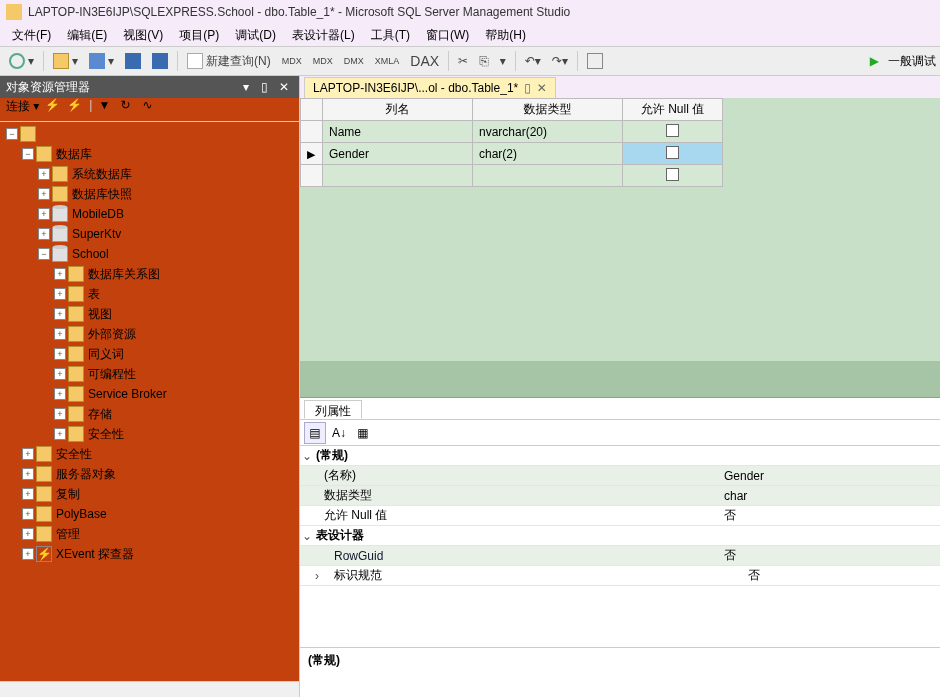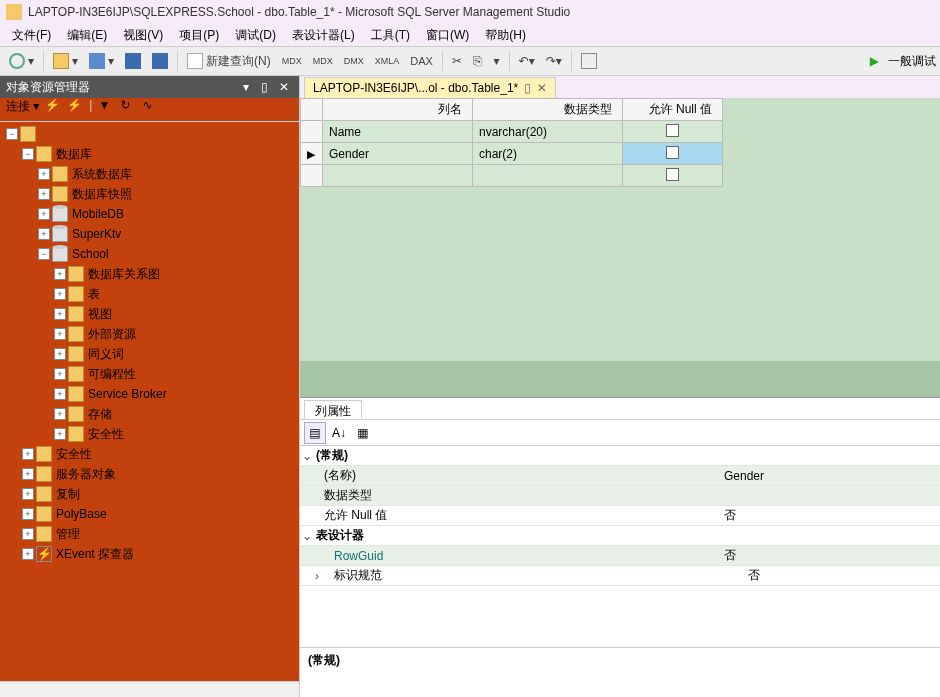--- a/index.html
+++ b/index.html
@@ -51,21 +51,21 @@
 
 
 .designer { flex: 1; display: flex; flex-direction: column; background: #a6c5a6; }
 .tab-row { height: 22px; background: #f5ebf9; display: flex; align-items: flex-end; padding: 0 4px; }
 .doc-tab { background: #fff2b8; border: 1px solid #ccc; border-bottom: none; padding: 2px 8px; display: flex; align-items: center; gap: 6px; height: 21px; }
 .tab-close { cursor: pointer; color: #666; }
 .tab-pin { color:#666; cursor:pointer;}
 
 .grid-area { padding: 0; background: #c8dfc8; }
 .grid { background: #d4e8d4; border-collapse: collapse;}
-.grid th { background: #f5f5f5; border: 1px solid #bbb; padding: 2px 10px; font-weight: normal; height: 22px; text-align:right;}
+.grid th { background: #f5f5f5; border: 1px solid #bbb; padding: 2px 10px; font-weight: normal; height: 22px; text-align:center;}
 .grid td { border: 1px solid #bbb; padding: 2px 6px; height: 22px; }
 .grid .rowhdr { width: 22px; background: #f5f5f5; }
 .grid .sel { background: #a8d8f0; }
 .grid .selhdr { background:#f5f5f5; }
 .chk { width: 13px; height: 13px; border: 1px solid #666; display: inline-block; background: #fff; text-align: center; line-height: 11px; font-size: 10px; }
 .rowptr { color:#000; font-size:11px;}
 
 .grid-space { flex: 1; background: #c8dfc8; }
 
 
@@ -75,21 +75,21 @@
 .prop-tools { height: 26px; border-bottom: 1px solid #ccc; display: flex; align-items: center; padding: 0 4px; gap: 2px; }
 .prop-tool-btn { width: 22px; height: 22px; border: 1px solid transparent; display:flex; align-items:center; justify-content:center; cursor:pointer;}
 .prop-tool-btn.active { border-color:#aac; background:#eef;}
 
 .prop-grid { flex: 1; overflow: auto; }
 .prop-row { display: flex; height: 20px; align-items: center; border-bottom: 1px solid #e0e8e0; }
 .prop-row.alt { background: #e8f0e8; }
 .prop-exp { width: 14px; text-align: center; color: #555; cursor:pointer;}
 .prop-cat { font-weight: bold; flex: 1; padding-left: 2px; }
 .prop-name { width: 420px; padding-left: 24px; }
-.prop-name.sub { padding-left: 34px; color: #0f766e; }
+.prop-name.sub { padding-left: 34px; color: #0f172a; }
 .prop-val { flex: 1; padding-left: 4px; }
 
 .prop-desc { height: 50px; border-top: 1px solid #ccc; padding: 4px 8px; font-weight: bold; }
 </style>
 </head>
 <body>
 
 <div class="title-bar">
   <span class="title-icon"></span>
   <span class="title-text">LAPTOP-IN3E6IJP\SQLEXPRESS.School - dbo.Table_1* - Microsoft SQL Server Management Studio</span>
@@ -129,21 +129,21 @@
   <span class="tb-btn">
       <span style="font-size:9px;">MDX</span>
     </span>
   <span class="tb-btn">
       <span style="font-size:9px;">DMX</span>
     </span>
   <span class="tb-btn">
       <span style="font-size:9px;">XMLA</span>
     </span>
   <span class="tb-btn">
-      <span style="font-size:11px;">DAX</span>
+      <span style="font-size:14px;">DAX</span>
     </span>
   <span class="tb-sep"></span>
   <span class="tb-btn">✂</span>
   <span class="tb-btn">⎘</span>
   <span class="tb-btn">▾</span>
   <span class="tb-sep"></span>
   <span class="tb-btn">↶▾</span>
   <span class="tb-btn">↷▾</span>
   <span class="tb-sep"></span>
   <span class="tb-btn">
@@ -344,20 +344,21 @@
         <div class="prop-row">
             <span class="prop-exp">⌄</span>
             <span class="prop-cat">(常规)</span>
           </div>
         <div class="prop-row alt">
             <span class="prop-name">(名称)</span>
             <span class="prop-val">Gender</span>
           </div>
         <div class="prop-row alt">
             <span class="prop-name">数据类型</span>
+            <span class="prop-val">char</span>
           </div>
         <div class="prop-row">
             <span class="prop-name">允许 Null 值</span>
             <span class="prop-val">否</span>
           </div>
         <div class="prop-row">
             <span class="prop-exp">⌄</span>
             <span class="prop-cat">表设计器</span>
           </div>
         <div class="prop-row alt">

